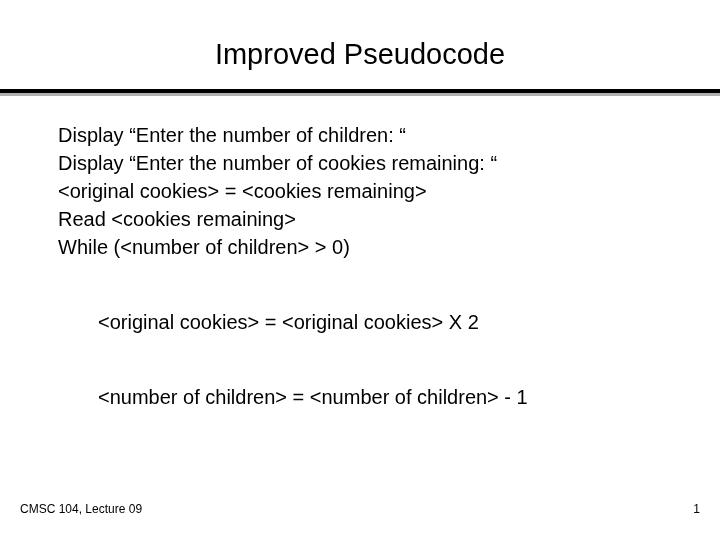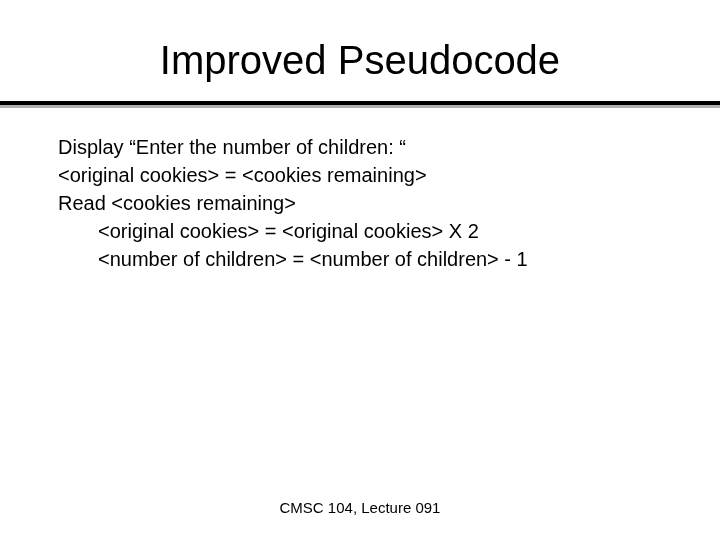--- a/index.html
+++ b/index.html
@@ -13,66 +13,69 @@
       background: #ffffff;
       font-family: Arial, Helvetica, sans-serif;
       position: relative;
       overflow: hidden;
     }
     .title-region {
       padding-top: 38px;
       text-align: center;
     }
     .title {
-      font-size: 40px;
+      font-size: 29px;
       font-weight: normal;
       color: #000;
     }
     .divider {
       margin-top: 18px;
       height: 4px;
       background: #000;
       width: 100%;
       box-shadow: 0 3px 0 0 #b0b0b0;
     }
     .body-region {
       padding: 28px 74px 0 58px;
     }
     .line {
       font-size: 20px;
       line-height: 1.4;
       color: #000;
     }
     .indent {
       padding-left: 40px;
+      margin-top: 47px;
     }
     .footer {
       position: absolute;
       bottom: 24px;
       left: 20px;
       right: 20px;
       display: flex;
-      justify-content: center;
-      font-size: 15px;
+      justify-content: space-between;
+      font-size: 12px;
       color: #000;
     }
   </style>
 </head>
 <body>
 
 <div class="title-region">
   <h1 class="title">Improved Pseudocode</h1>
 </div>
 
 <div class="divider"></div>
 
 <div class="body-region">
   <div class="line">Display “Enter the number of children:  “</div>
+  <div class="line">Display “Enter the number of cookies remaining:  “</div>
   <div class="line">&lt;original cookies&gt; = &lt;cookies remaining&gt;</div>
   <div class="line">Read &lt;cookies remaining&gt;</div>
+  <div class="line">While (&lt;number of children&gt;  &gt;  0)</div>
   <div class="line indent">&lt;original cookies&gt; =  &lt;original cookies&gt; X 2</div>
   <div class="line indent">&lt;number of children&gt; = &lt;number of children&gt; - 1</div>
 </div>
 
 <div class="footer">
   <span>CMSC 104, Lecture 09</span>
   <span>1</span>
 </div>
 
 </body></html>

